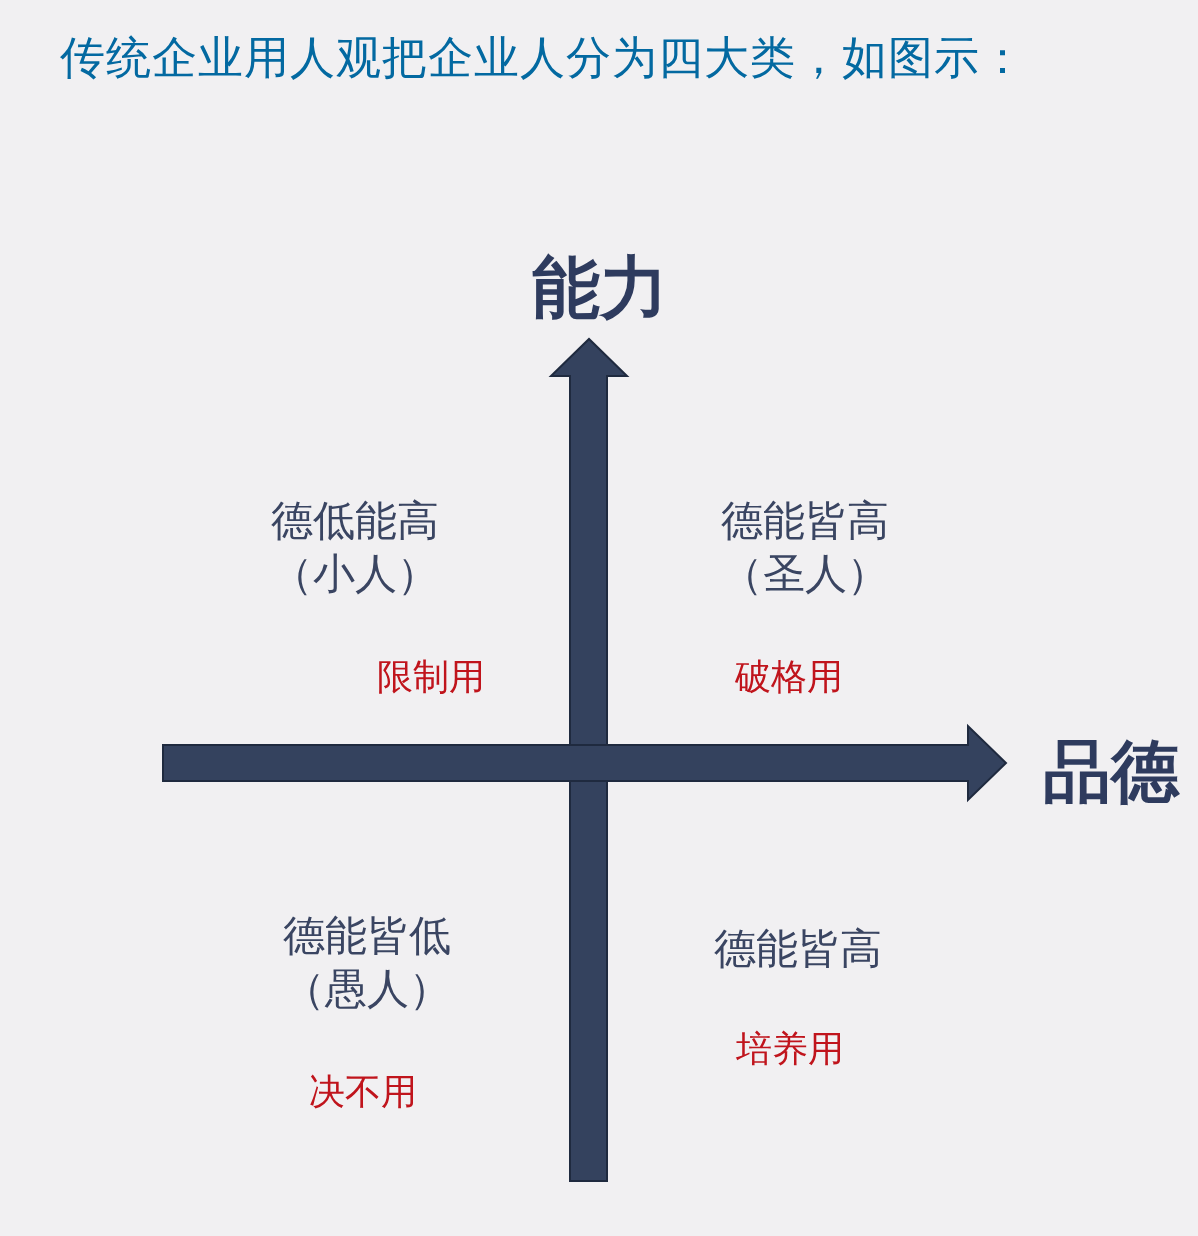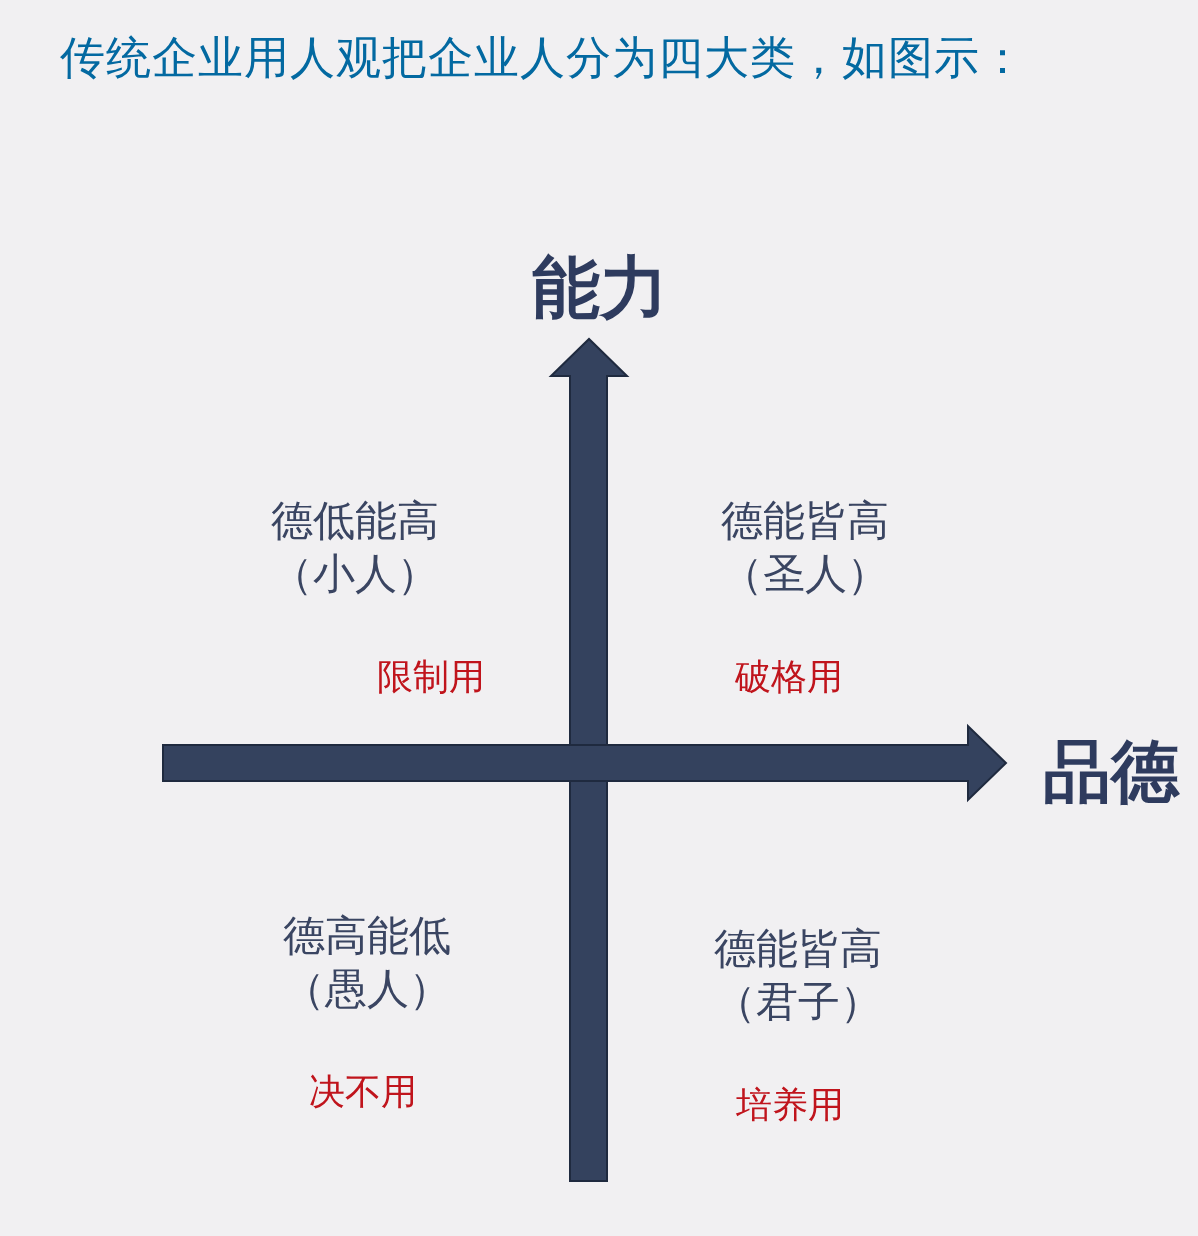--- a/index.html
+++ b/index.html
@@ -101,22 +101,21 @@
   <span class="q-use">限制用</span>
 </div>
 
 <div class="quad q-tr">
   <span class="q-title">德能皆高</span>
   <span class="q-sub">（圣人）</span>
   <span class="q-use">破格用</span>
 </div>
 
 <div class="quad q-bl">
-  <span class="q-title">德高能低</span>
+  <span class="q-title">德能皆低</span>
   <span class="q-sub">（愚人）</span>
   <span class="q-use">决不用</span>
 </div>
 
 <div class="quad q-br">
   <span class="q-title">德能皆高</span>
-  <span class="q-sub">（君子）</span>
   <span class="q-use">培养用</span>
 </div>
 
 </body></html>

